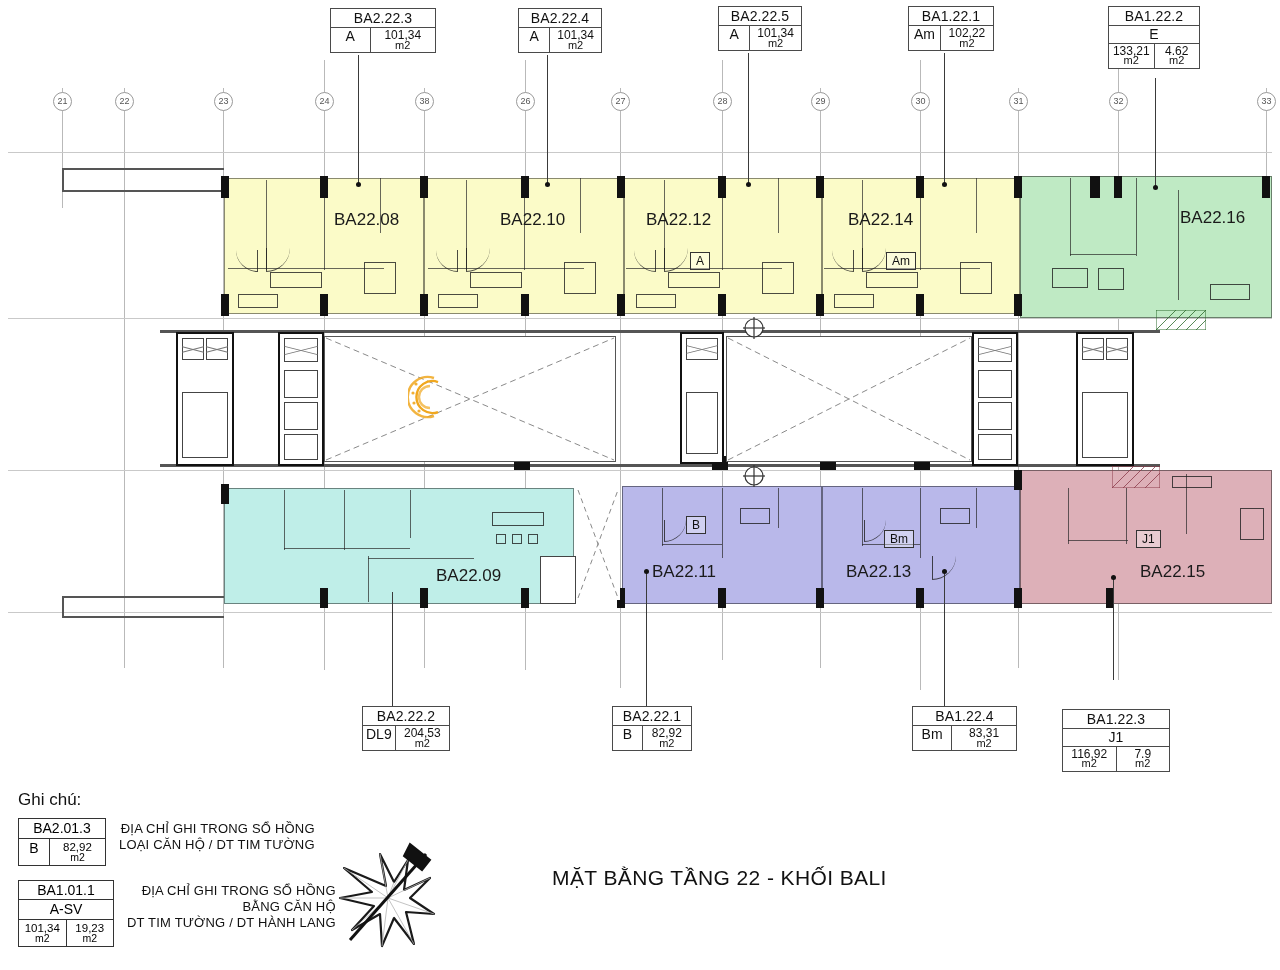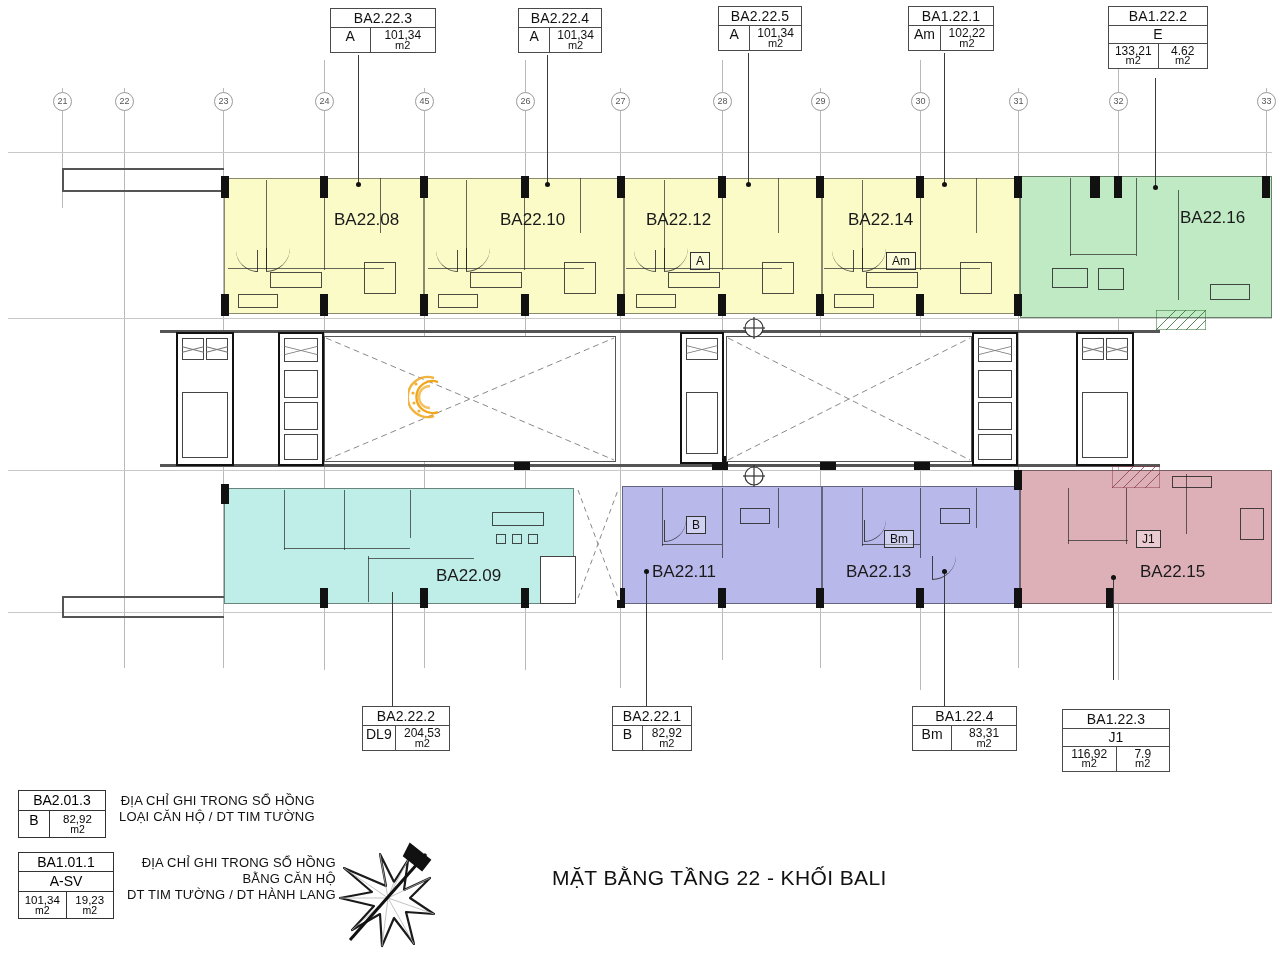--- a/index.html
+++ b/index.html
@@ -179,21 +179,21 @@
 
   <div class="hgridline" style="left:8px;  top:152px; width:1264px;"></div>
   <div class="hgridline" style="left:8px;  top:318px; width:1264px;"></div>
   <div class="hgridline" style="left:8px;  top:470px; width:1264px;"></div>
   <div class="hgridline" style="left:8px;  top:612px; width:1264px;"></div>
 
   <div class="bubble" style="left:53px;  top:92px;">21</div>
   <div class="bubble" style="left:115px; top:92px;">22</div>
   <div class="bubble" style="left:214px; top:92px;">23</div>
   <div class="bubble" style="left:315px; top:92px;">24</div>
-  <div class="bubble" style="left:415px; top:92px;">45</div>
+  <div class="bubble" style="left:415px; top:92px;">38</div>
   <div class="bubble" style="left:516px; top:92px;">26</div>
   <div class="bubble" style="left:611px; top:92px;">27</div>
   <div class="bubble" style="left:713px; top:92px;">28</div>
   <div class="bubble" style="left:811px; top:92px;">29</div>
   <div class="bubble" style="left:911px; top:92px;">30</div>
   <div class="bubble" style="left:1009px;top:92px;">31</div>
   <div class="bubble" style="left:1109px;top:92px;">32</div>
   <div class="bubble" style="left:1257px;top:92px;">33</div>
 
   <div class="tag" style="left:330px; top:8px; width:106px;">
@@ -237,21 +237,21 @@
         <div class="tcell code">BA1.22.1</div>
       </div>
     <div class="trow">
       <div class="tcell typ narrow">Am</div>
       <div class="tcell area"><span>102,22</span><span class="u">m2</span></div>
     </div>
   </div>
   <div class="leader" style="left:944px; top:53px; height:132px;"></div>
   <div class="leaderdot" style="left:942px; top:182px;"></div>
 
-  <div class="tag" style="left:1108px; top:6px; width:100px;">
+  <div class="tag" style="left:1108px; top:6px; width:92px;">
     <div class="trow">
         <div class="tcell code">BA1.22.2</div>
       </div>
     <div class="trow">
         <div class="tcell typ">E</div>
       </div>
     <div class="trow">
       <div class="tcell area"><span>133,21</span><span class="u">m2</span></div>
       <div class="tcell area"><span>4.62</span><span class="u">m2</span></div>
     </div>
@@ -584,20 +584,21 @@
       <g fill="#f0a71e" opacity=".9">
         <circle cx="8" cy="10" r="1.6"></circle>
           <circle cx="5" cy="19" r="1.6"></circle>
         <circle cx="6" cy="29" r="1.6"></circle>
           <circle cx="11" cy="37" r="1.6"></circle>
       </g>
     </svg>
   </div>
 
   <div id="legend" style="left:18px; top:790px;">
+    <div id="legend-title">Ghi chú:</div>
 
     <div class="legrow">
       <div class="legtag" style="width:88px;">
         <div class="trow">
             <div class="tcell">BA2.01.3</div>
           </div>
         <div class="trow">
           <div class="tcell narrow">B</div>
           <div class="tcell area"><span>82,92</span><span class="u">m2</span></div>
         </div>

